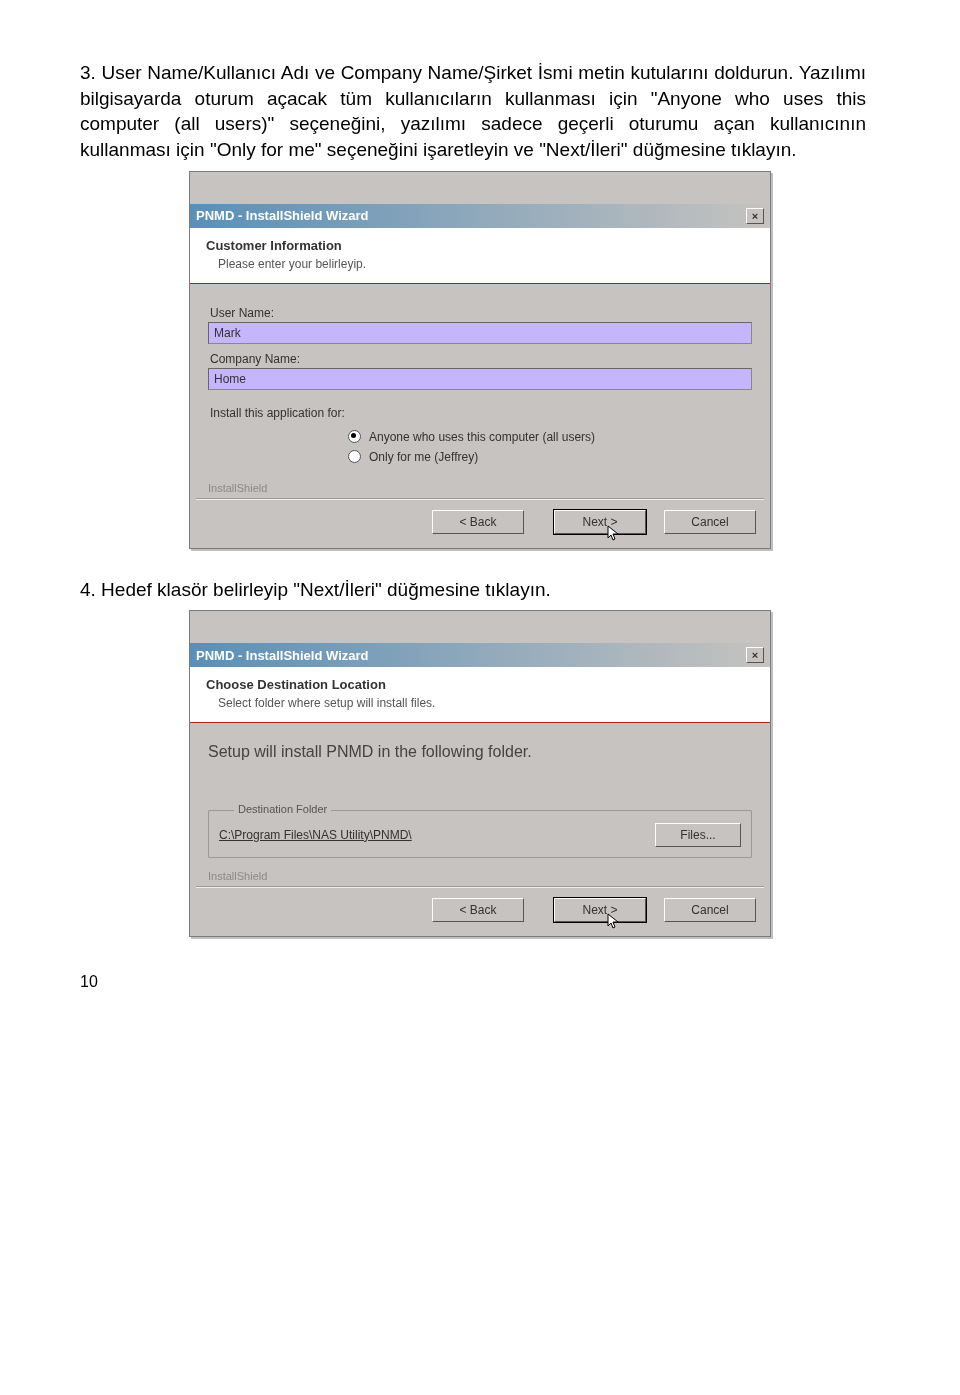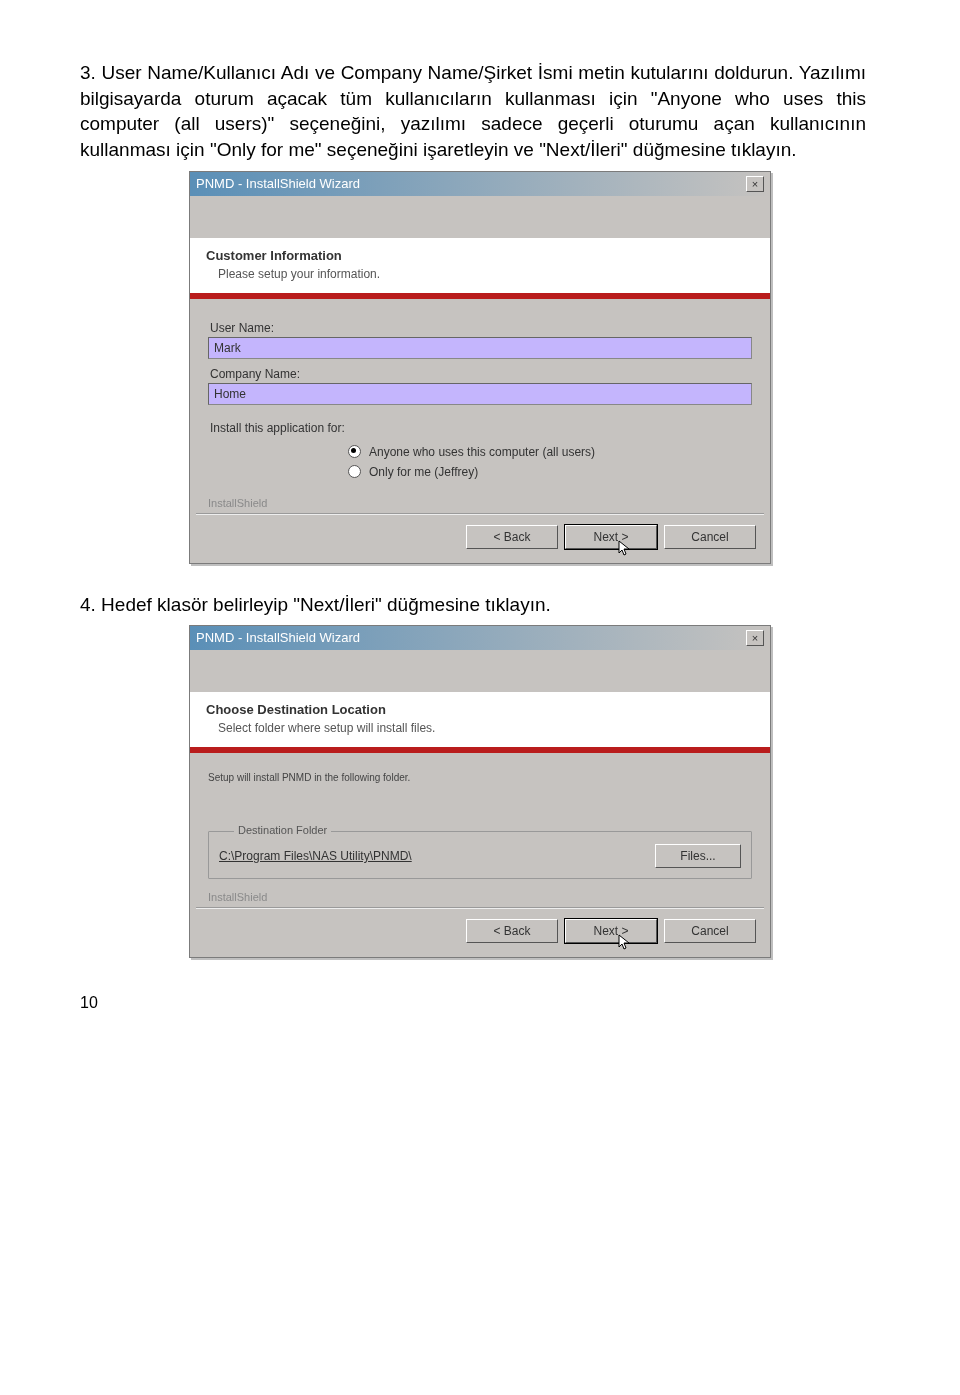--- a/index.html
+++ b/index.html
@@ -29,43 +29,43 @@
     background: #c6c3c0;
     border: 1px solid #7b7b7b;
     box-shadow: 2px 2px 0 rgba(0,0,0,0.25);
     text-align: left;
     filter: blur(0.4px);
   }
   .titlebar {
     background: linear-gradient(to right, #5a8fb7, #c6c3c0);
     color: #fff;
     font-size: 13px;
-    font-weight: normal;
+    font-weight: bold;
     padding: 4px 6px;
     display: flex;
     justify-content: space-between;
-    align-items: flex-start;
+    align-items: center;
+    margin-top: 32px;
   }
   .titlebar .close {
     background: #c6c3c0;
     color: #333;
     width: 16px;
     height: 14px;
     font-size: 11px;
     line-height: 14px;
     text-align: center;
     border: 1px solid #fff;
     border-right-color: #555;
     border-bottom-color: #555;
   }
   .head-area {
     background: #fff;
     padding: 10px 14px 12px 14px;
-    border-bottom: 6px solid #b91c1c;
-    margin-top: 42px;
+    border-bottom: 1px solid #b91c1c;
   }
   .head-title {
     font-weight: bold;
     font-size: 13px;
     color: #333;
     margin: 0 0 4px 2px;
   }
   .head-sub {
     font-size: 12px;
     color: #555;
@@ -128,49 +128,50 @@
   }
   .divider {
     border-top: 1px solid #9a9a9a;
     border-bottom: 1px solid #eee;
     height: 0;
     margin: 0 6px;
   }
   .btnrow {
     display: flex;
     justify-content: flex-end;
-    gap: 7px;
+    gap: 18px;
     padding: 10px 14px 14px 14px;
   }
   .btn {
     background: #c6c3c0;
     border: 1px solid #fff;
     border-right-color: #555;
     border-bottom-color: #555;
     font-size: 12px;
     padding: 4px 0;
     width: 90px;
     text-align: center;
     color: #333;
     position: relative;
   }
   .btn.default {
     outline: 1px solid #000;
+    margin-left: 12px;
   }
   .cursor {
     position: absolute;
     bottom: -10px;
     right: 24px;
     width: 14px;
     height: 18px;
     pointer-events: none;
   }
   
   .body-text {
-    font-size: 10px;
+    font-size: 16px;
     color: #444;
     line-height: 1.4;
     margin: 4px 18px 8px 0;
   }
   .dest-group {
     border: 1px solid #999;
     border-radius: 1px;
     margin-top: 46px;
     padding: 12px 10px 10px 10px;
     position: relative;
@@ -208,21 +209,21 @@
   <p class="para">3. User Name/Kullanıcı Adı ve Company Name/Şirket İsmi metin kutularını doldurun. Yazılımı bilgisayarda oturum açacak tüm kullanıcıların kullanması için "Anyone who uses this computer (all users)" seçeneğini, yazılımı sadece geçerli oturumu açan kullanıcının kullanması için "Only for me" seçeneğini işaretleyin ve "Next/İleri" düğmesine tıklayın.</p>
 
   <div class="dialog-wrap">
     <div class="dialog">
       <div class="titlebar">
         <span>PNMD - InstallShield Wizard</span>
         <span class="close">×</span>
       </div>
       <div class="head-area">
         <div class="head-title">Customer Information</div>
-        <div class="head-sub">Please setup your information.</div>
+        <div class="head-sub">Please enter your belirleyip.</div>
       </div>
       <div class="body-area">
         <div class="lbl">User Name:</div>
         <div class="txtfield">Mark</div>
         <div class="lbl">Company Name:</div>
         <div class="txtfield">Home</div>
         <div class="lbl install-for">Install this application for:</div>
         <div class="radio-row">
           <span class="radio-dot sel"></span>
           <span>Anyone who uses this computer (all users)</span>

